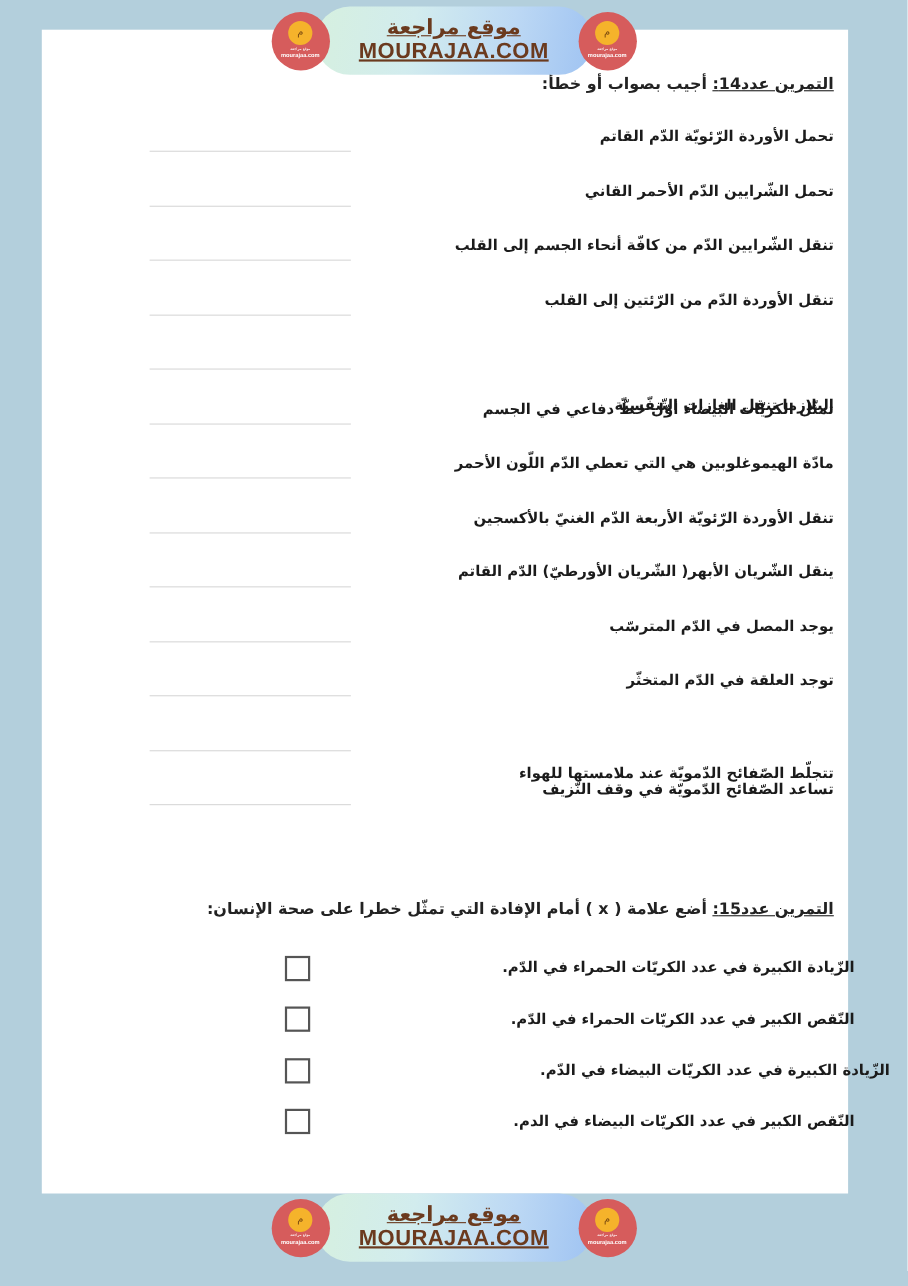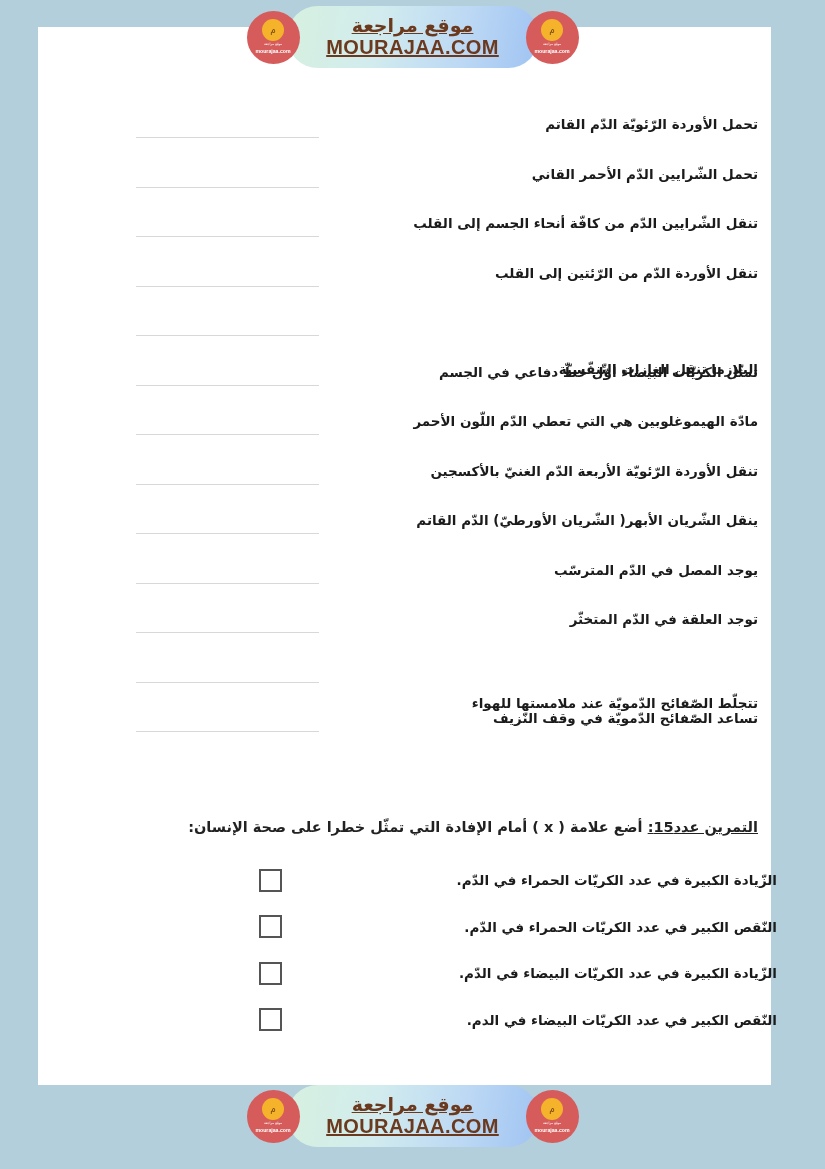--- a/index.html
+++ b/index.html
@@ -114,20 +114,24 @@
     font-weight:bold;font-size:13.5px;color:#1b1b1b;
     white-space:nowrap;
   }
 </style>
 </head>
 <body>
 
 <div class="sheet">
   <div class="content">
 
+    <div class="ex-head" id="ex14-head">
+      <span class="lbl">التمرين عدد14:</span>
+      <span class="rest">أجيب بصواب أو خطأ:</span>
+    </div>
 
     <div id="ex14-body">
         <div class="stmt" style="top: 89px;">تحمل الأوردة الرّئويّة الدّم القاتم</div>
         <div class="ans-line" style="top: 110px;"></div>
         <div class="stmt" style="top: 138.5px;">تحمل الشّرايين الدّم الأحمر القاني</div>
         <div class="ans-line" style="top: 159.5px;"></div>
         <div class="stmt" style="top: 188px;">تنقل الشّرايين الدّم من كافّة أنحاء الجسم إلى القلب</div>
         <div class="ans-line" style="top: 209px;"></div>
         <div class="stmt" style="top: 237.5px;">تنقل الأوردة الدّم من الرّئتين إلى القلب</div>
         <div class="ans-line" style="top: 258.5px;"></div>
@@ -158,21 +162,21 @@
 
     <div id="ex15-body">
         <div class="cb-row" style="top: 838px;">
           <div class="cb-box"></div>
           <div class="cb-label">الزّيادة الكبيرة في عدد الكريّات الحمراء في الدّم.</div>
         </div>
         <div class="cb-row" style="top: 884.5px;">
           <div class="cb-box"></div>
           <div class="cb-label">النّقص الكبير في عدد الكريّات الحمراء في الدّم.</div>
         </div>
-        <div class="cb-row" style="top: 931px;">
+        <div class="cb-row" style="top: 931px; padding-left: 32px;">
           <div class="cb-box"></div>
           <div class="cb-label">الزّيادة الكبيرة في عدد الكريّات البيضاء في الدّم.</div>
         </div>
         <div class="cb-row" style="top: 977.5px;">
           <div class="cb-box"></div>
           <div class="cb-label">النّقص الكبير في عدد الكريّات البيضاء في الدم.</div>
         </div>
       </div>
 
   </div>

